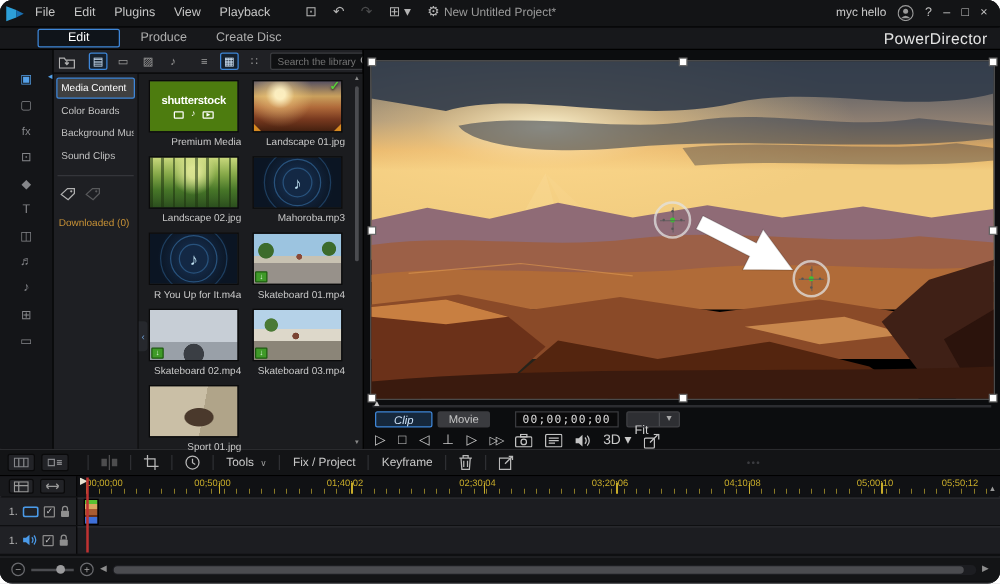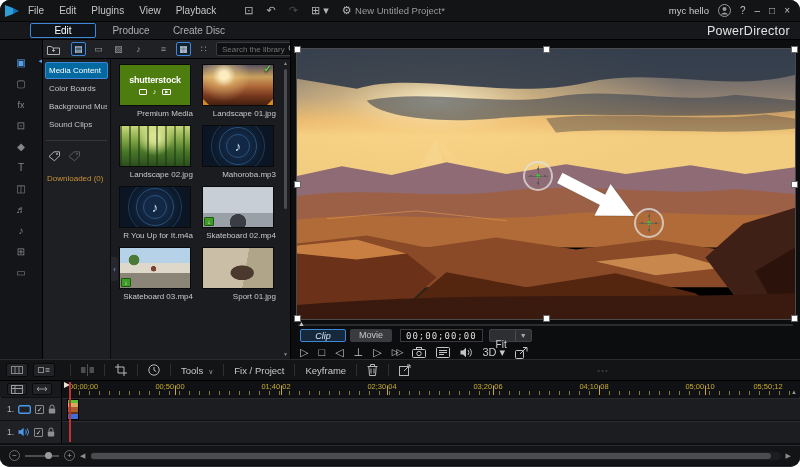--- a/index.html
+++ b/index.html
@@ -41,21 +41,21 @@
   .lt-icon{min-width:15px;height:14px;display:flex;align-items:center;justify-content:center;font-size:9px;color:#9c9c9c;border:1px solid transparent;border-radius:2px;line-height:1;}
   .lt-icon.active{border-color:#3e86d8;color:#cfe2f6;background:#14202e;}
   .lt-gap{width:8px;}
   .search{margin-left:auto;display:flex;align-items:center;background:#0f1012;border:1px solid #3a3b3f;border-radius:2px;height:14px;width:86px;padding:0 3px;}
   .search input{flex:1;min-width:0;background:none;border:none;outline:none;color:#bbbbbb;font-size:8px;font-family:"Liberation Sans",sans-serif;}
   .search .mag{display:flex;flex:0 0 auto;}
 
   .libbody{display:flex;flex:1;min-height:0;}
   .cats{width:68px;background:#1e1f23;border-right:1px solid #0a0a0b;padding-top:3px;display:flex;flex-direction:column;}
   .cat{font-size:8px;color:#c2c2c2;padding:3px 3px;margin:0 2px 1px;white-space:nowrap;overflow:hidden;border:1px solid transparent;}
-  .cat.selected{border-color:#3e86d8;border-radius:2px;color:#fff;background:#0369a1;}
+  .cat.selected{border-color:#3e86d8;border-radius:2px;color:#fff;background:#404040;}
   .cat-divider{height:1px;background:#34353a;margin:6px 3px 5px;}
   .tagrow{display:flex;gap:7px;padding:2px 5px;}
   .tagrow .dim{opacity:.4;}
   .downloaded{font-size:8px;color:#c79136;padding:6px 4px;}
 
   .grid{flex:1;position:relative;background:#1b1c1f;padding:5px 13px 0 8px;display:grid;grid-template-columns:1fr 1fr;column-gap:8px;align-content:start;}
   .gitem{width:74px;}
   .thumb{width:72px;height:42px;position:relative;border:1px solid #0a0a0b;background:#222;overflow:hidden;}
   .lbl{font-size:8px;color:#c9c9c9;text-align:right;margin:3px 0 7px;white-space:nowrap;overflow:hidden;}
 
@@ -97,21 +97,21 @@
   .marker::before{content:"";position:absolute;left:50%;top:3px;bottom:3px;width:1px;background:rgba(90,90,90,.65);}
   .marker::after{content:"";position:absolute;top:50%;left:3px;right:3px;height:1px;background:rgba(90,90,90,.65);}
   .mk-dot{position:absolute;left:50%;top:50%;width:4px;height:4px;margin:-2px 0 0 -2px;background:#3fc234;border-radius:50%;box-shadow:0 -7px 0 -1px #555,0 7px 0 -1px #555,-7px 0 0 -1px #555,7px 0 0 -1px #555;}
   .big-arrow{position:absolute;z-index:3;}
   .seekrow{position:relative;height:8px;margin:2px 7px 0;}
   .seekline{position:absolute;left:0;right:0;top:3px;height:2px;background:#2b2c30;}
   .seekhandle{position:absolute;left:0;top:-1px;font-size:7px;color:#c8c8c8;line-height:8px;}
   .pcontrols{display:flex;align-items:flex-start;gap:4px;margin:2px 0 0 9px;height:15px;}
   .clipbtn{width:46px;height:13px;line-height:12px;text-align:center;font-size:9px;font-style:italic;color:#cfe3f8;background:#16283c;border:1px solid #3e86d8;border-radius:2px;}
   .moviebtn{width:42px;height:13px;line-height:13px;text-align:center;font-size:9px;color:#c6c6c6;background:#3a3b3f;border-radius:2px;}
-  .tc{margin-left:4px;height:13px;line-height:12px;padding:0 5px;font-family:"DejaVu Sans Mono",monospace;font-size:9px;letter-spacing:1px;color:#dddddd;background:#0a0a0b;border:1px solid #3a3b3f;}
+  .tc{margin-left:16px;height:13px;line-height:12px;padding:0 5px;font-family:"DejaVu Sans Mono",monospace;font-size:9px;letter-spacing:1px;color:#dddddd;background:#0a0a0b;border:1px solid #3a3b3f;}
   .fitbox{display:flex;align-items:center;height:13px;background:#2e2f33;border:1px solid #404145;border-radius:2px;margin-left:2px;}
   .fitbox .fitlbl{font-size:10px;color:#cfcfcf;padding:18px 8px 0 6px;}
   .fitbox .caret{font-size:7px;color:#aaa;border-left:1px solid #4a4b4f;padding:0 4px;line-height:11px;}
   .transport{display:flex;align-items:center;gap:10px;margin:4px 0 0 9px;height:17px;}
   .tbtn{display:flex;align-items:center;justify-content:center;font-size:11px;color:#c9c9c9;line-height:1;white-space:nowrap;}
   .tbtn.sm{font-size:9px;letter-spacing:-2px;}
 
   
   .tl-toolbar{height:21px;background:#131416;border-top:1px solid #2a2b2e;display:flex;align-items:center;padding:0 6px;}
   .small-btn{width:22px;height:14px;background:#222327;border:1px solid #0a0a0b;border-radius:2px;margin-right:5px;display:flex;align-items:center;justify-content:center;}
@@ -312,20 +312,26 @@
             <div class="gitem">
               <div class="thumb art-music">
                 <div class="mus">
                   <span class="ring r3"></span>
                   <span class="ring r2"></span>
                   <span class="ring r1"></span>
                   <span class="note">♪</span>
                 </div>
               </div>
               <div class="lbl">R You Up for It.m4a</div>
+            </div>
+            <div class="gitem">
+              <div class="thumb art-skate1">
+                <span class="badge-dl">↓</span>
+              </div>
+              <div class="lbl">Skateboard 01.mp4</div>
             </div>
             <div class="gitem">
               <div class="thumb art-skate2">
                 <span class="badge-dl">↓</span>
               </div>
               <div class="lbl">Skateboard 02.mp4</div>
             </div>
             <div class="gitem">
               <div class="thumb art-skate3">
                 <span class="badge-dl">↓</span>

